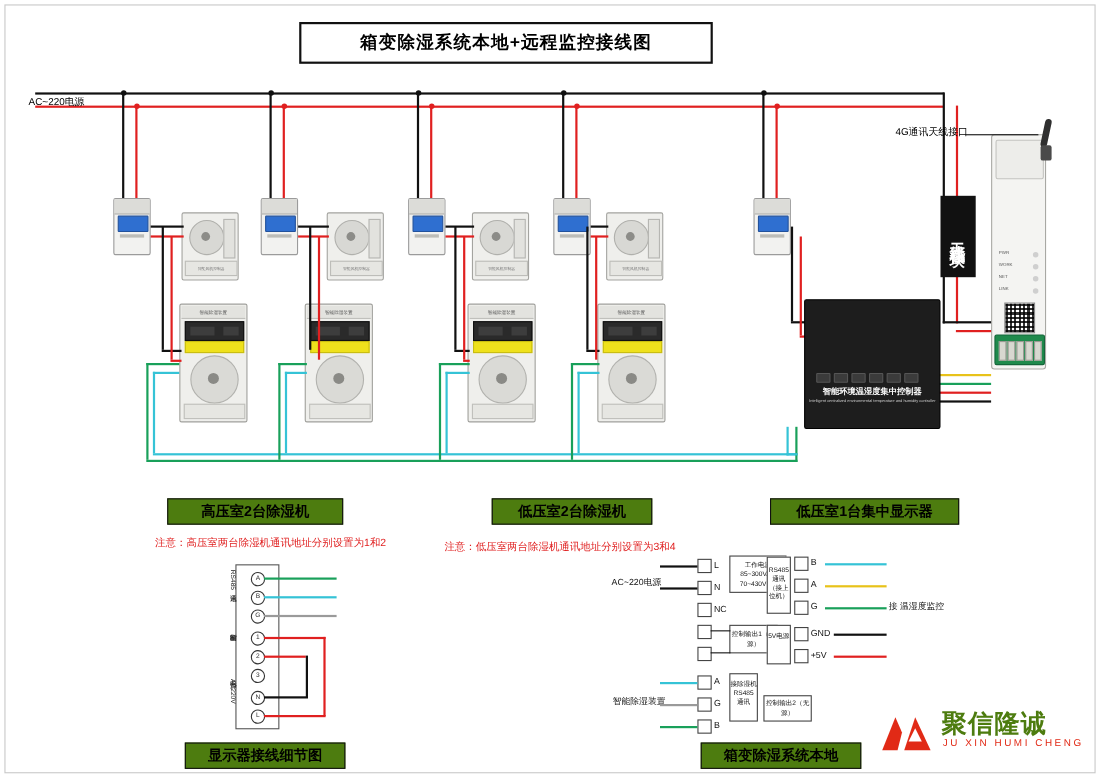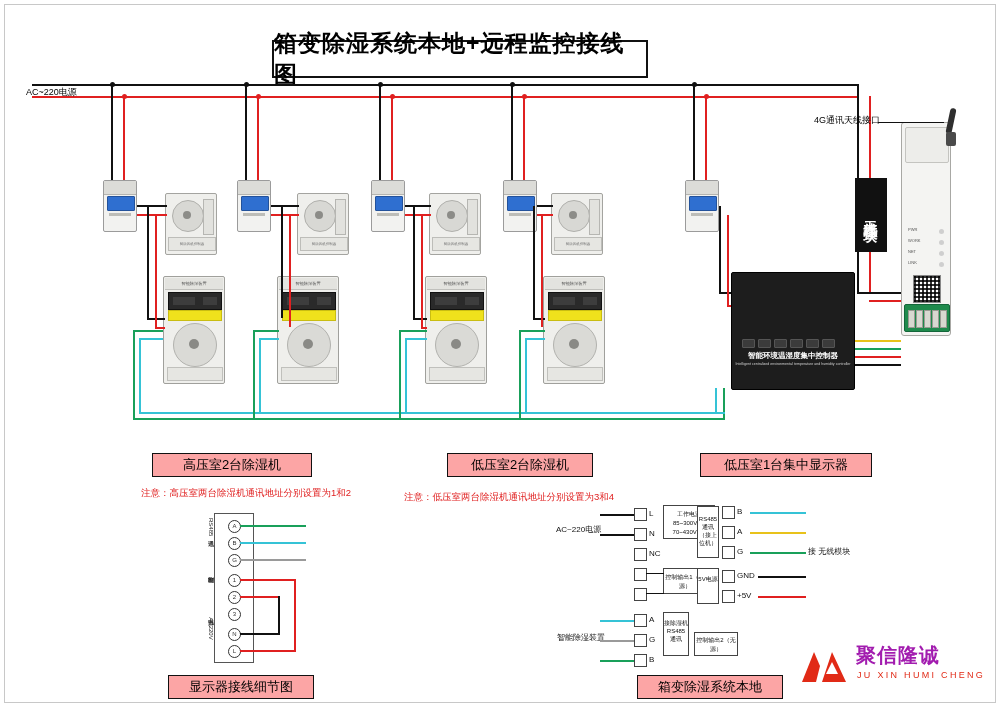--- a/index.html
+++ b/index.html
@@ -13,39 +13,39 @@
   .frame{
     position:absolute;left:4px;top:4px;width:992px;height:699px;
     border:1px solid #c8c8c8;box-sizing:border-box;
   }
   .abs{position:absolute;}
   
   .title-box{
     left:272px;top:20px;width:376px;height:38px;
     border:2px solid #111;box-sizing:border-box;
     display:flex;align-items:center;justify-content:center;
-    font-size:23px;font-weight:bold;color:#000;letter-spacing:1px;margin-top:20px;
+    font-size:16px;font-weight:bold;color:#000;letter-spacing:1px;
   }
   
   .wire{position:absolute;background:#000;}
   .w-black{background:#111;}
   .w-red{background:#e02020;}
   .w-green{background:#19a05a;}
   .w-cyan{background:#35c3d6;}
   .w-yellow{background:#e8c21a;}
   .w-gray{background:#9a9a9a;}
   .dot{position:absolute;width:5px;height:5px;border-radius:50%;background:#1b36c8;}
   .dot-red{background:#e02020;}
   .dot-black{background:#111;}
   
   .lbl{position:absolute;font-size:9px;color:#000;white-space:nowrap;}
   .cap-box{
-    position:absolute;border:1.5px solid #111;background:#fca5a5;
+    position:absolute;border:1.5px solid #111;background:#4d7c0f;
     display:flex;align-items:center;justify-content:center;
-    font-size:13px;font-weight:normal;color:#000;box-sizing:border-box;
+    font-size:13px;font-weight:bold;color:#000;box-sizing:border-box;
   }
   .note{position:absolute;font-size:9.5px;color:#e02020;white-space:nowrap;}
   
   .mcb{position:absolute;width:34px;height:52px;}
   .mcb .body{position:absolute;left:0;top:0;width:34px;height:52px;background:#f2f2f0;border:1px solid #9b9b9b;border-radius:2px;box-sizing:border-box;}
   .mcb .top{position:absolute;left:1px;top:1px;width:32px;height:13px;background:#dcdcd8;border-bottom:1px solid #b4b4b0;}
   .mcb .lever{position:absolute;left:4px;top:16px;width:26px;height:13px;background:#2f6fd0;border:1px solid #23529b;border-radius:1px;}
   .mcb .slot{position:absolute;left:6px;top:33px;width:22px;height:3px;background:#bdbdb8;}
   
   .fanu{position:absolute;width:52px;height:62px;}
@@ -95,21 +95,21 @@
   .termbox{position:absolute;border:1px solid #555;background:#fff;}
   .tcircle{position:absolute;width:11px;height:11px;border-radius:50%;border:1px solid #333;background:#fff;font-size:6px;color:#333;text-align:center;line-height:10px;}
   .vtext{position:absolute;writing-mode:vertical-rl;font-size:6px;color:#222;white-space:nowrap;}
   
   .sq{position:absolute;width:11px;height:11px;border:1px solid #444;background:#fff;}
   .dlbl{position:absolute;font-size:8px;color:#111;}
   .obox{position:absolute;border:1px solid #444;background:#fff;font-size:6px;color:#111;text-align:center;}
   
   .logo{position:absolute;left:800px;top:640px;width:190px;height:52px;}
   .logo .mk{position:absolute;left:0;top:4px;width:48px;height:40px;}
-  .logo .t1{position:absolute;left:56px;top:2px;font-size:20px;font-weight:bold;color:#a21caf;letter-spacing:1px;}
+  .logo .t1{position:absolute;left:56px;top:2px;font-size:23px;font-weight:bold;color:#4d7c0f;letter-spacing:1px;}
   .logo .t2{position:absolute;left:57px;top:30px;font-size:9px;color:#e12a16;letter-spacing:2.3px;}
 </style>
 </head>
 <body>
 
 <div class="frame"></div>
 
 <div class="abs title-box">箱变除湿系统本地+远程监控接线图</div>
 
 <div class="wire w-black" style="left:32px;top:84px;width:826px;height:2px;"></div>
@@ -442,21 +442,21 @@
 
 <div class="sq" style="left:722px;top:570px;"></div>
 <div class="sq" style="left:722px;top:590px;"></div>
 <div class="dlbl" style="left:737px;top:571px;">GND</div>
 <div class="dlbl" style="left:737px;top:591px;">+5V</div>
 <div class="obox" style="left:697px;top:568px;width:22px;height:36px;line-height:8px;padding-top:6px;box-sizing:border-box;">
   <span>5V电源</span>
 </div>
 <div class="wire w-black" style="left:758px;top:576px;width:48px;height:2px;"></div>
 <div class="wire w-red" style="left:758px;top:596px;width:48px;height:2px;"></div>
-<div class="dlbl" style="left:808px;top:546px;">接 无线模块</div>
+<div class="dlbl" style="left:808px;top:546px;">接 温湿度监控</div>
 
 <div class="logo">
   <svg class="mk" viewBox="0 0 48 40">
     <polygon points="2,38 14,8 20,22 16,38" fill="#e12a16"></polygon>
     <polygon points="22,38 32,8 46,38" fill="#e12a16"></polygon>
     <polygon points="26,30 32,18 38,30" fill="#ffffff"></polygon>
   </svg>
   <div class="t1">聚信隆诚</div>
   <div class="t2">JU XIN HUMI CHENG</div>
 </div>

